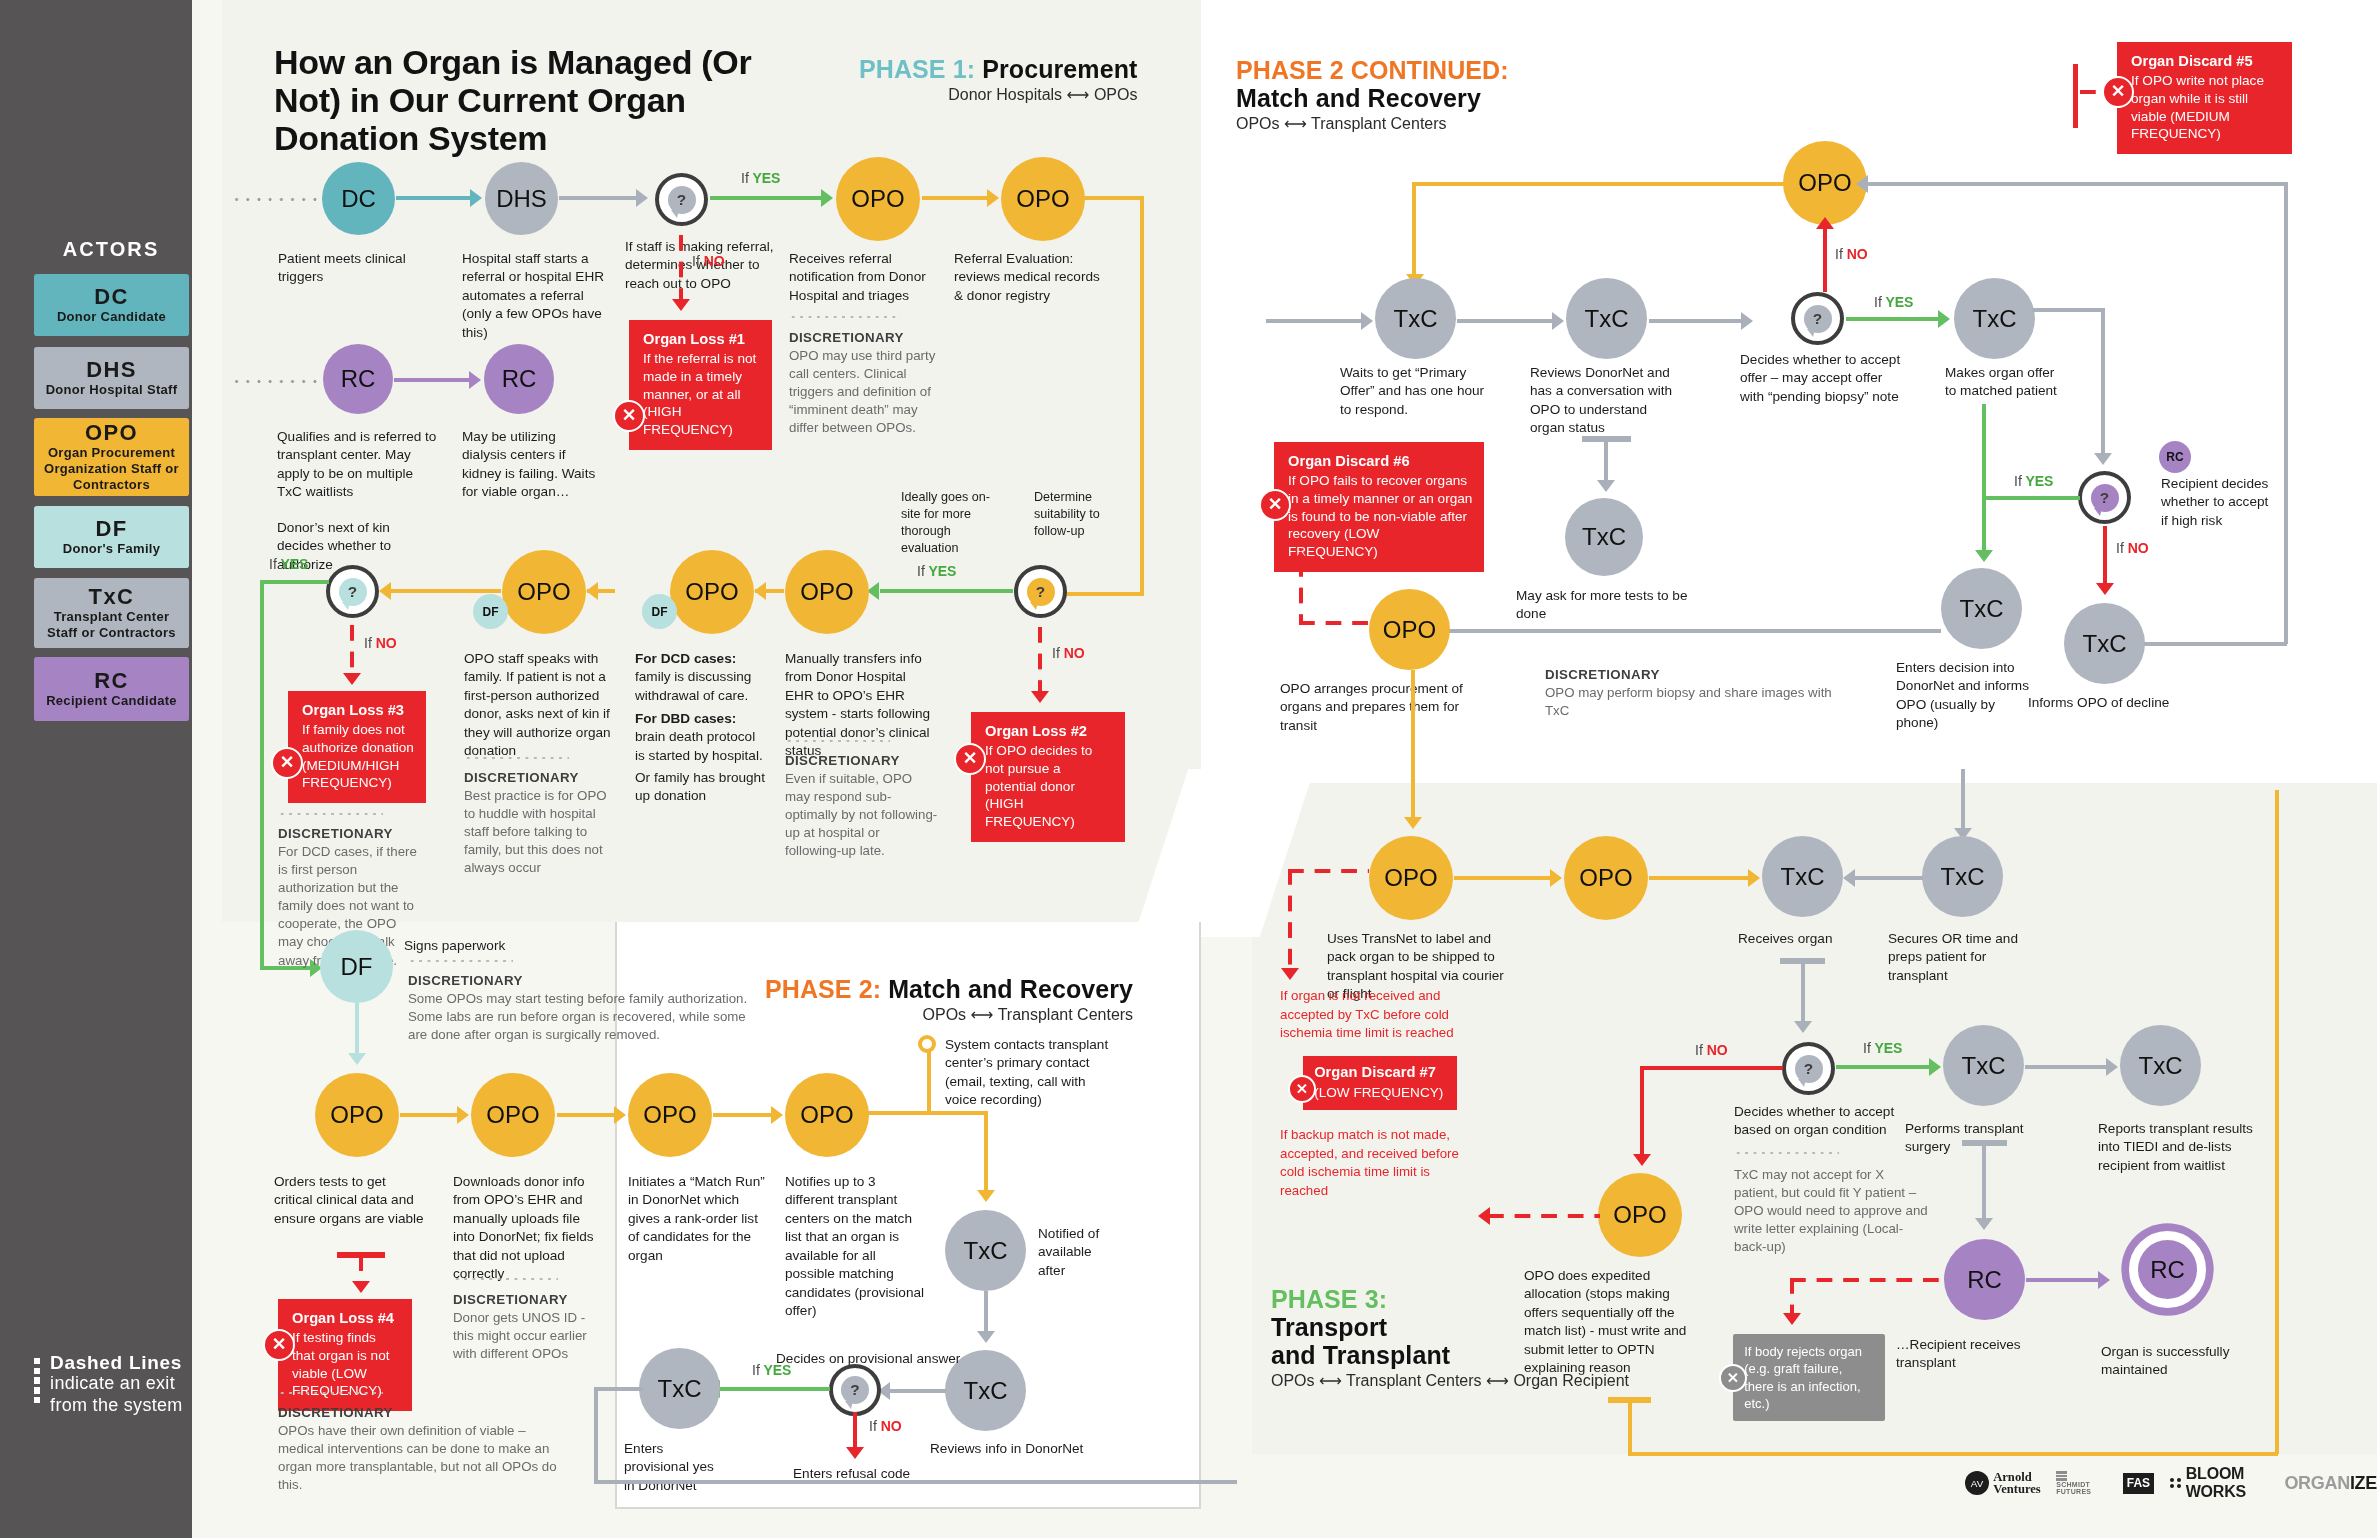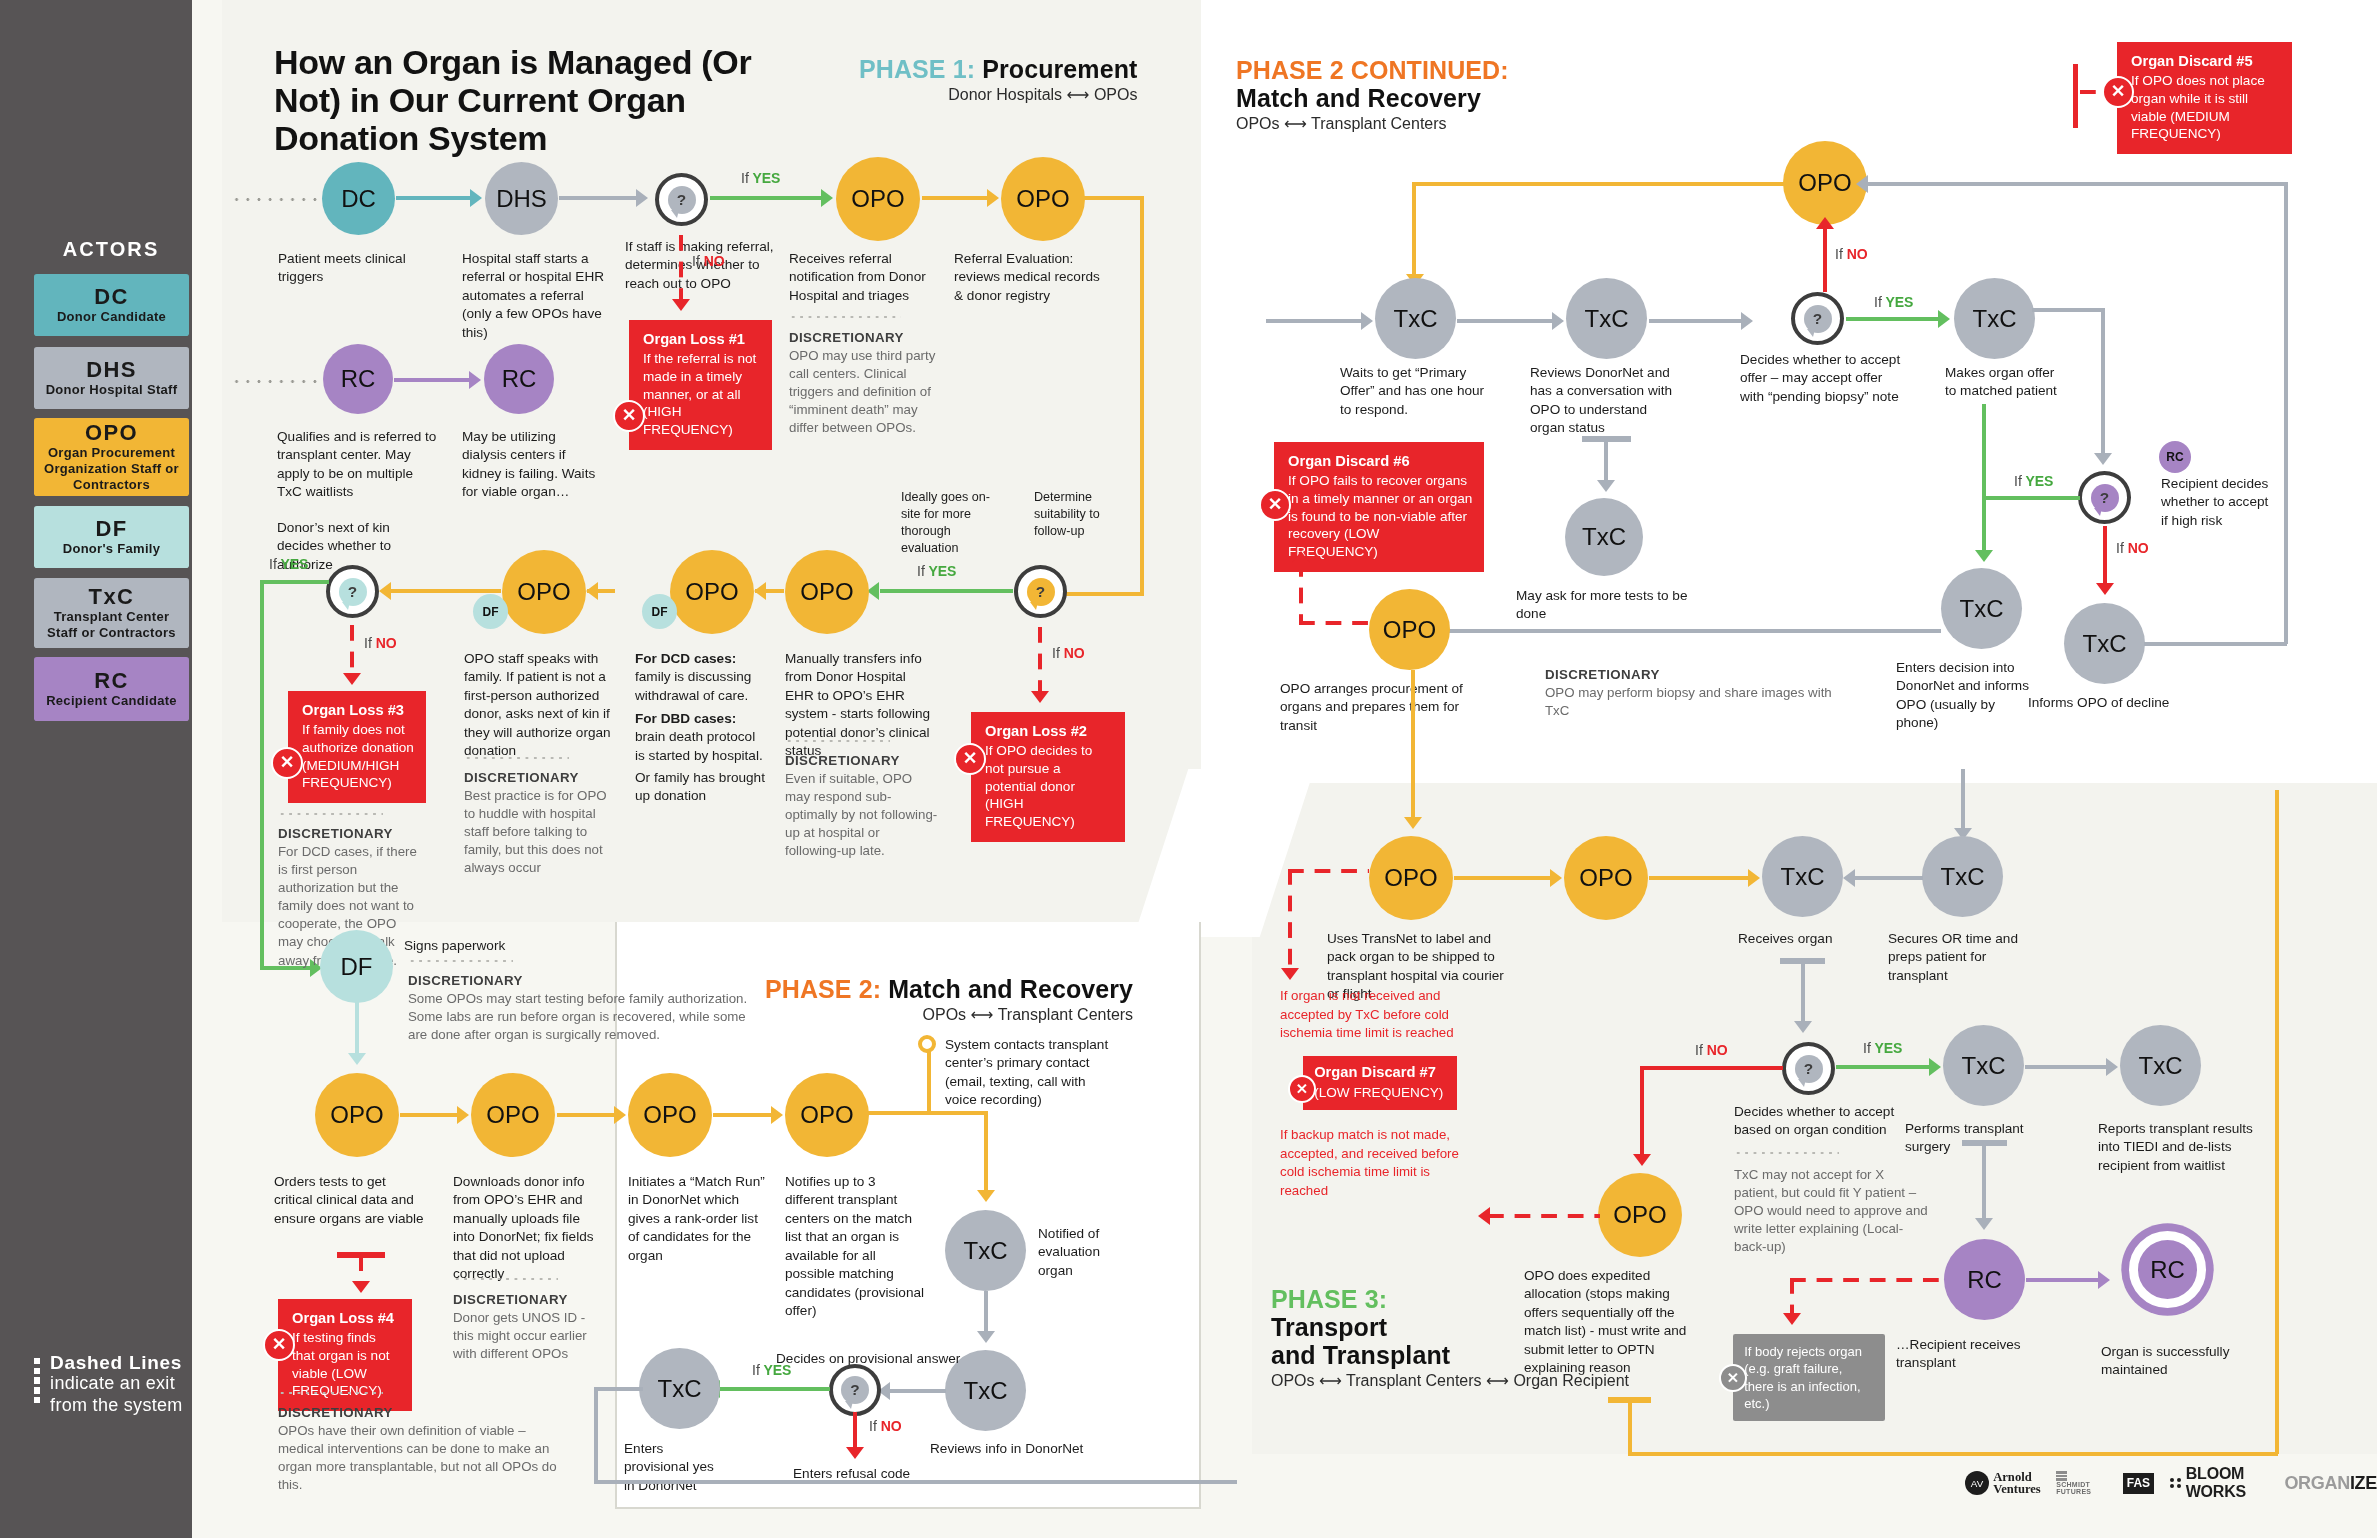--- a/index.html
+++ b/index.html
@@ -435,21 +435,21 @@
   <div class="ln v c-orange" style="left:927px; top:1043px; height:70px;"></div>
   <div style="position:absolute; left:918px; top:1035px; width:18px; height:18px; border:4.2px solid #f2b635; border-radius:50%; background:#fff;"></div>
   <div class="ln h c-orange" style="left:868px; top:1111px; width:119px;"></div>
   <div class="ln v c-orange" style="left:984px; top:1111px; height:83px;"></div>
   <div class="arrow ar-d" style="left:977px; top:1190px; border-top-color:#f2b635;"></div>
   <div class="cap" style="left:945px; top:1036px; width:176px;">System contacts transplant center’s primary contact (email, texting, call with voice recording)</div>
 
   <div class="node n-txc" style="left:945px; top:1210px; width:81px; height:81px;">
     <span class="node-lbl">TxC</span>
     </div>
-  <div class="cap" style="left:1038px; top:1225px; width:70px;">Notified of evaluation organ</div>
+  <div class="cap" style="left:1038px; top:1225px; width:70px;">Notified of available after</div>
   <div class="ln v c-grey" style="left:984px; top:1291px; height:43px;"></div>
   <div class="arrow ar-d" style="left:977px; top:1331px; border-top-color:#a9b0ba;"></div>
   <div class="node n-txc" style="left:945px; top:1350px; width:81px; height:81px;">
     <span class="node-lbl">TxC</span>
     </div>
   <div class="cap" style="left:930px; top:1440px; width:161px;">Reviews info in DonorNet</div>
 
   <div class="ln h c-grey" style="left:889px; top:1389px; width:57px;"></div>
   <div class="arrow ar-l" style="left:878px; top:1382px; border-right-color:#a9b0ba;"></div>
   <div class="cap" style="left:776px; top:1350px; width:196px;">Decides on provisional answer</div>
@@ -482,21 +482,21 @@
     <div class="ph-line1 ph-accent-orange">PHASE 2 CONTINUED:</div>
     <div class="ph-line1 ph-black">Match and Recovery</div>
     <div class="ph-sub">OPOs ⟷ Transplant Centers</div>
   </div>
 
   <div class="stub red" style="left:2073px; top:64px; width:4.9px; height:64px;"></div>
   <div class="dash-h" style="left:2080px; top:90px; width:77px;"></div>
   <div class="arrow ar-r" style="left:2155px; top:83px; border-left-color:#e8252a;"></div>
   <div class="lossbox" style="left:2117px; top:42px; width:175px;">
     <span class="lb-title">Organ Discard #5</span>
-    <span>If OPO does not place organ while it is still viable (MEDIUM FREQUENCY)</span></div>
+    <span>If OPO write not place organ while it is still viable (MEDIUM FREQUENCY)</span></div>
   <div class="xmark" style="left:2102px; top:76px;">✕</div>
 
   <div class="node n-opo" style="left:1783px; top:141px; width:84px; height:84px;">
     <span class="node-lbl">OPO</span>
     </div>
 
   <div class="ln h c-orange" style="left:1412px; top:182px; width:372px;"></div>
   <div class="ln v c-orange" style="left:1412px; top:182px; height:95px;"></div>
   <div class="arrow ar-d" style="left:1406px; top:274px; border-top-color:#f2b635;"></div>
 

